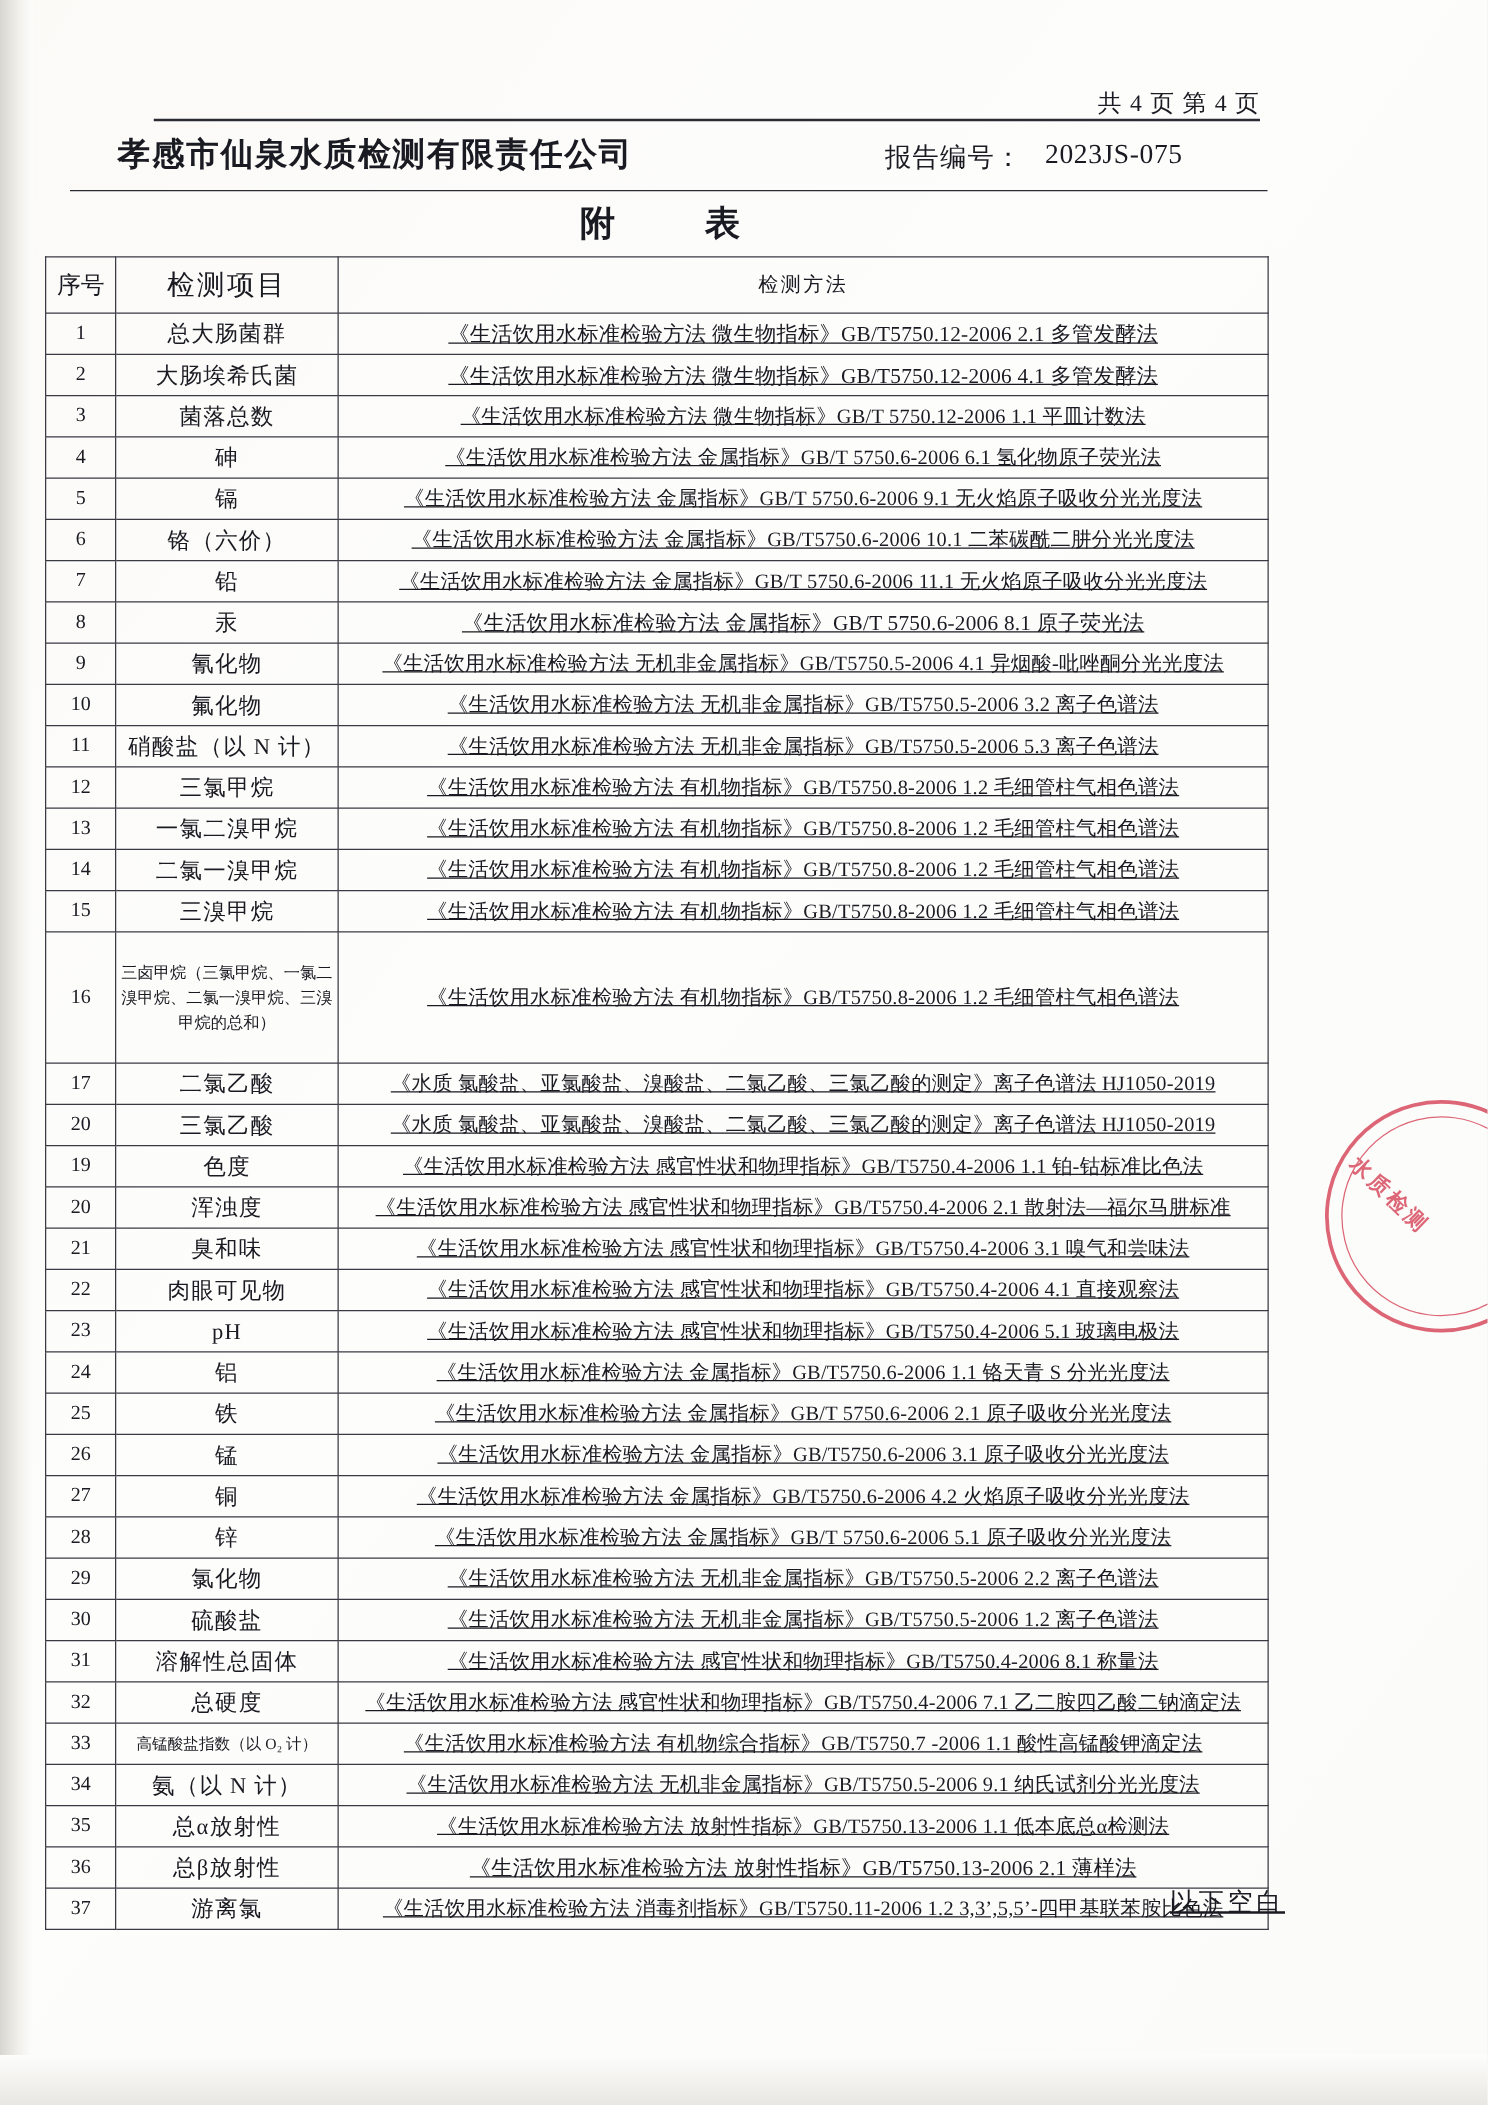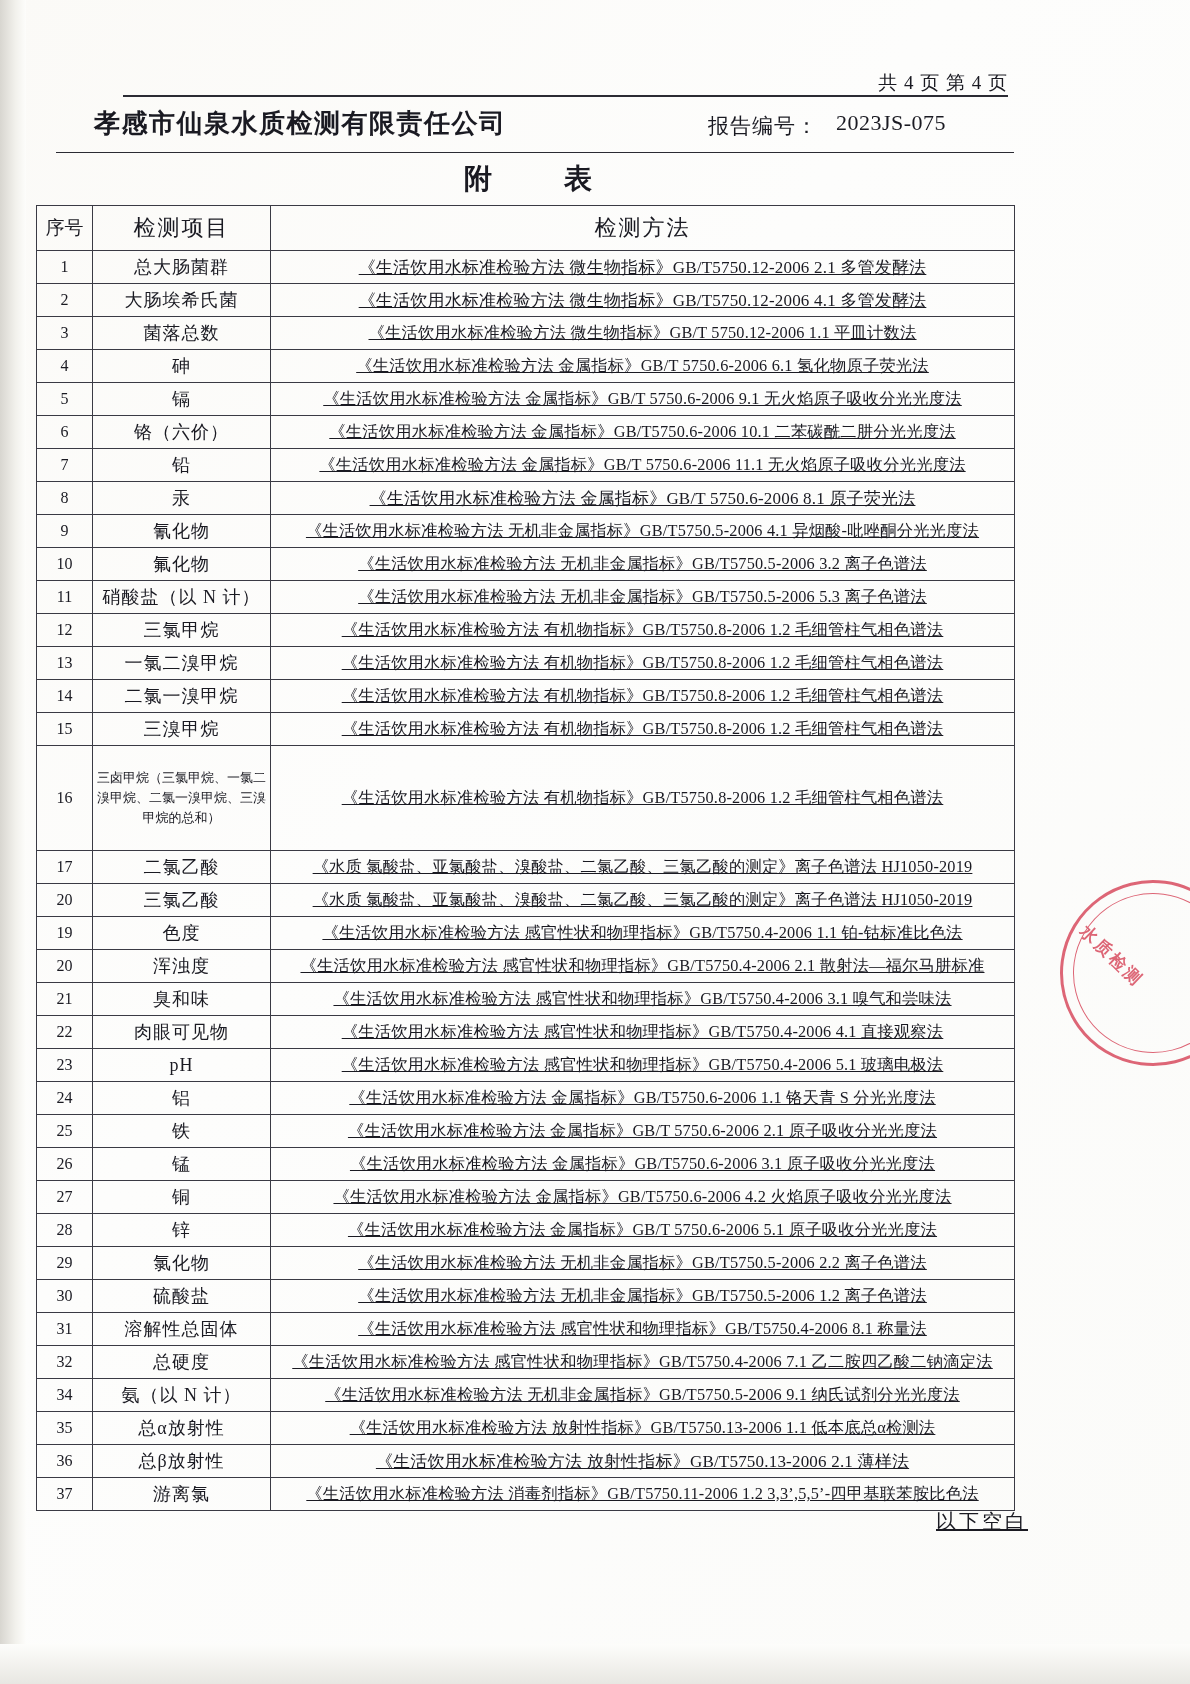--- a/index.html
+++ b/index.html
@@ -116,21 +116,21 @@
     font-size: 19px;
     font-weight: normal;
     height: 44px;
   }
   thead th.h-item {
     font-size: 22px;
     font-weight: normal;
     letter-spacing: 2px;
   }
   thead th.h-method {
-    font-size: 22px;
+    font-size: 16px;
     font-weight: normal;
     letter-spacing: 2px;
   }
   td.no {
     font-size: 16px;
     height: 32px;
   }
   td.item {
     font-size: 18px;
     letter-spacing: 1px;
@@ -398,20 +398,25 @@
             <td class="no">31</td>
             <td class="item">溶解性总固体</td>
             <td class="method sm">《生活饮用水标准检验方法  感官性状和物理指标》GB/T5750.4-2006 8.1 称量法</td>
           </tr>
           <tr>
             <td class="no">32</td>
             <td class="item">总硬度</td>
             <td class="method sm">《生活饮用水标准检验方法  感官性状和物理指标》GB/T5750.4-2006 7.1 乙二胺四乙酸二钠滴定法</td>
           </tr>
           <tr>
+            <td class="no">33</td>
+            <td class="item tiny">高锰酸盐指数（以 O₂ 计）</td>
+            <td class="method sm">《生活饮用水标准检验方法  有机物综合指标》GB/T5750.7 -2006 1.1 酸性高锰酸钾滴定法</td>
+          </tr>
+          <tr>
             <td class="no">34</td>
             <td class="item">氨（以 N 计）</td>
             <td class="method sm">《生活饮用水标准检验方法  无机非金属指标》GB/T5750.5-2006 9.1 纳氏试剂分光光度法</td>
           </tr>
           <tr>
             <td class="no">35</td>
             <td class="item">总α放射性</td>
             <td class="method sm">《生活饮用水标准检验方法    放射性指标》GB/T5750.13-2006 1.1 低本底总α检测法</td>
           </tr>
           <tr>

